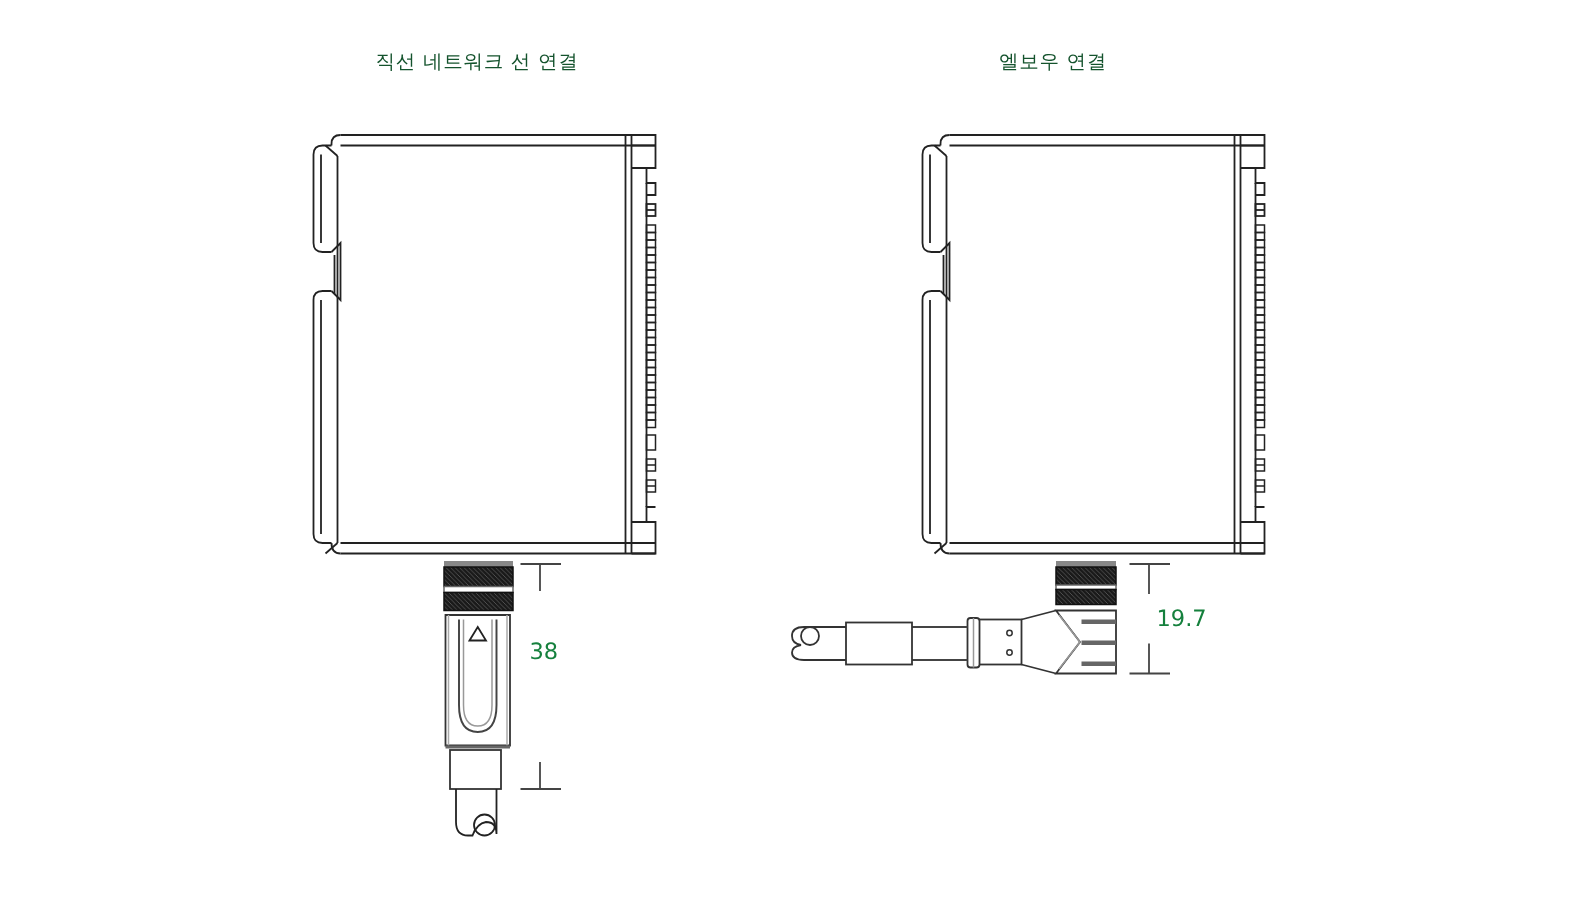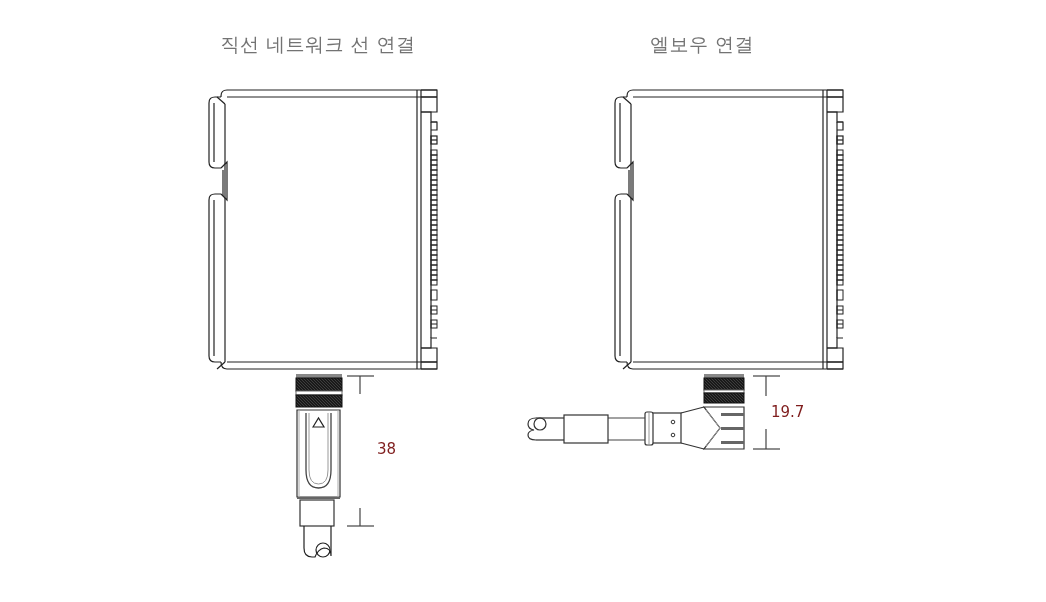--- a/index.html
+++ b/index.html
@@ -1,23 +1,23 @@
 <!DOCTYPE html>
 <html><head>
 <meta charset="utf-8">
 <style>
   html, body { margin:0; padding:0; background:#ffffff; }
   body { width:1046px; height:602px; position:relative; overflow:hidden;
          font-family:"DejaVu Sans", sans-serif; color:#333; }
-  .title { position:absolute; top:32px; font-size:19px; color:#737373;
+  .title { position:absolute; top:32px; font-size:13px; color:#14532d;
            letter-spacing:0.5px; white-space:nowrap; transform:translateX(-50%); }
   #t-left { left:318px; }
   #t-right { left:702px; }
   svg { position:absolute; left:0; top:0; }
-  .dim { position:absolute; font-size:15px; color:#7f1d1d; }
+  .dim { position:absolute; font-size:15px; color:#15803d; }
 </style>
 </head>
 <body>
 
 <div class="title" id="t-left">직선 네트워크 선 연결</div>
 <div class="title" id="t-right">엘보우 연결</div>
 
 <svg width="1046" height="602" viewBox="0 0 1046 602">
   <defs>
     <pattern id="knurl" width="3" height="3" patternUnits="userSpaceOnUse">
@@ -168,14 +168,14 @@
   </g>
 
   <g stroke="#444" stroke-width="1.2">
     <line x1="753" y1="376" x2="780" y2="376"></line>
     <line x1="766" y1="376" x2="766" y2="396"></line>
     <line x1="753" y1="449" x2="780" y2="449"></line>
     <line x1="766" y1="429" x2="766" y2="449"></line>
   </g>
 </svg>
 
-<div class="dim" style="left:353px; top:440px;margin-left:24px;">38</div>
+<div class="dim" style="left:353px; top:425px;">38</div>
 <div class="dim" style="left:771px; top:403px;">19.7</div>
 
 </body></html>

